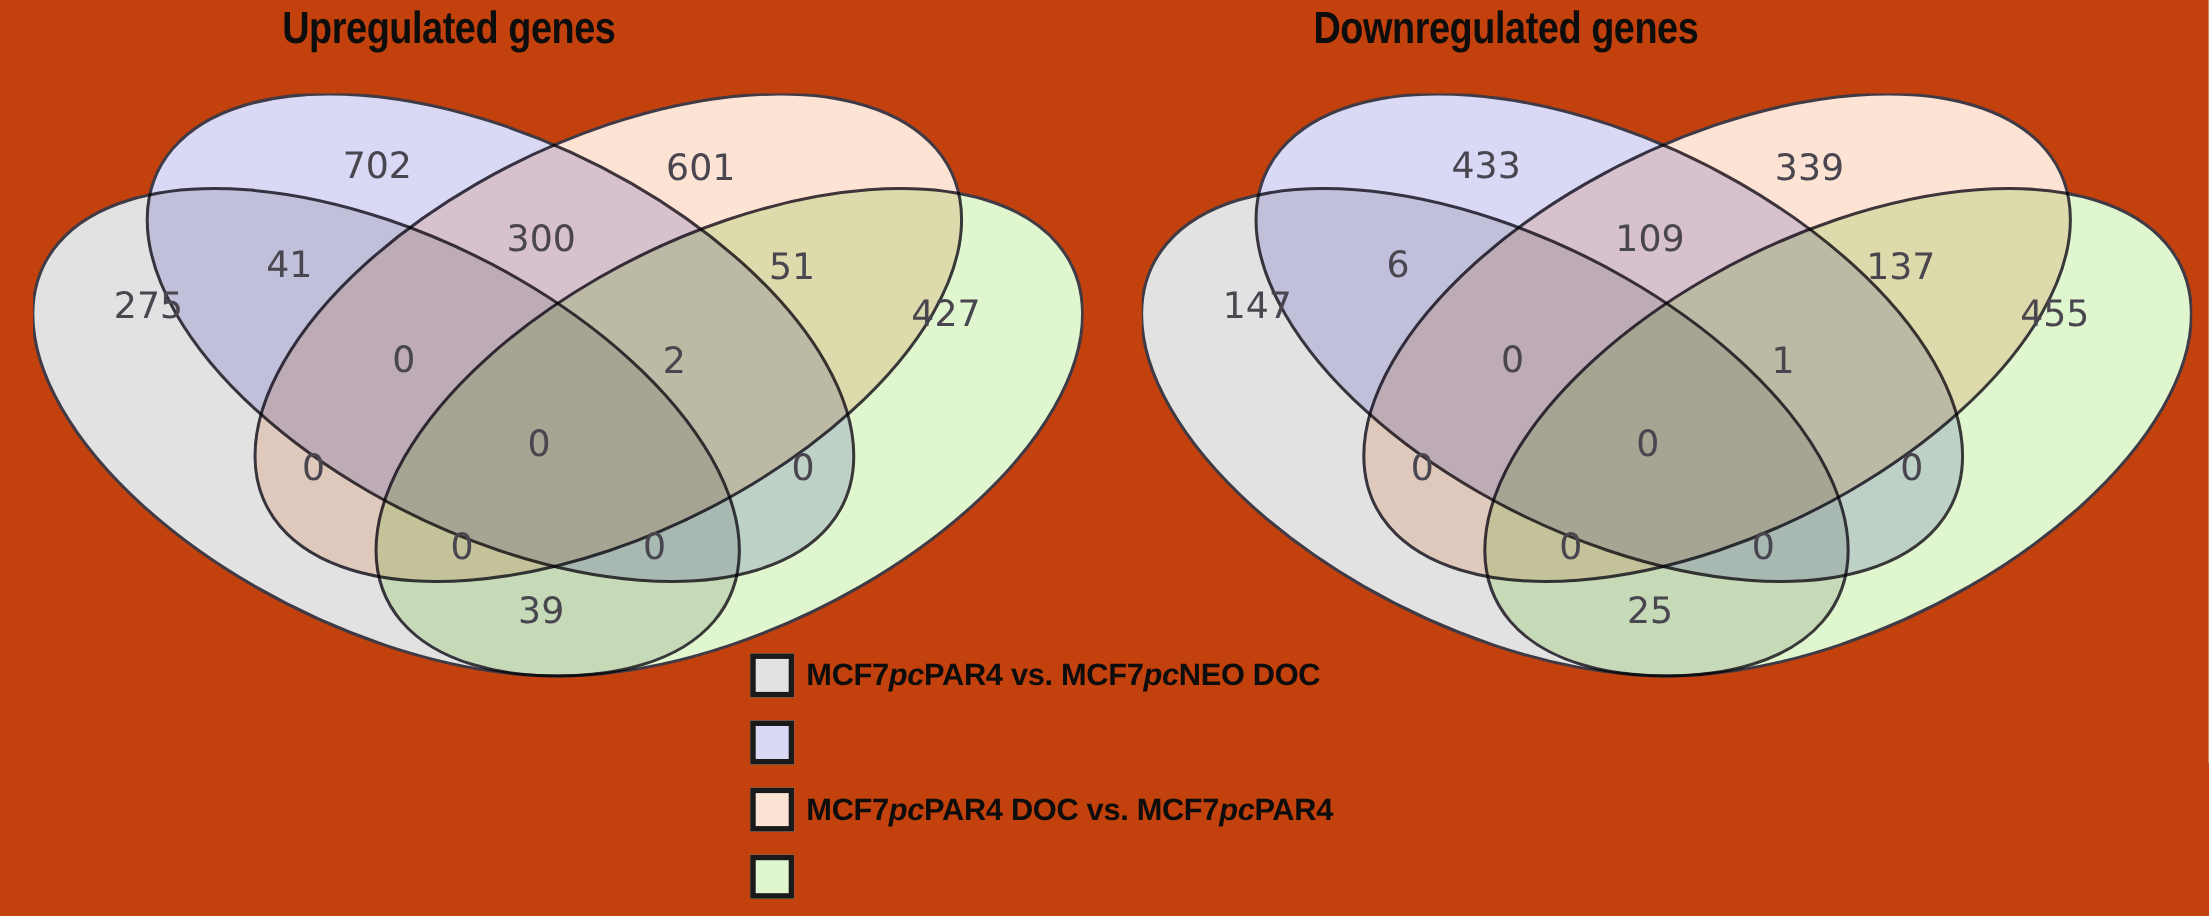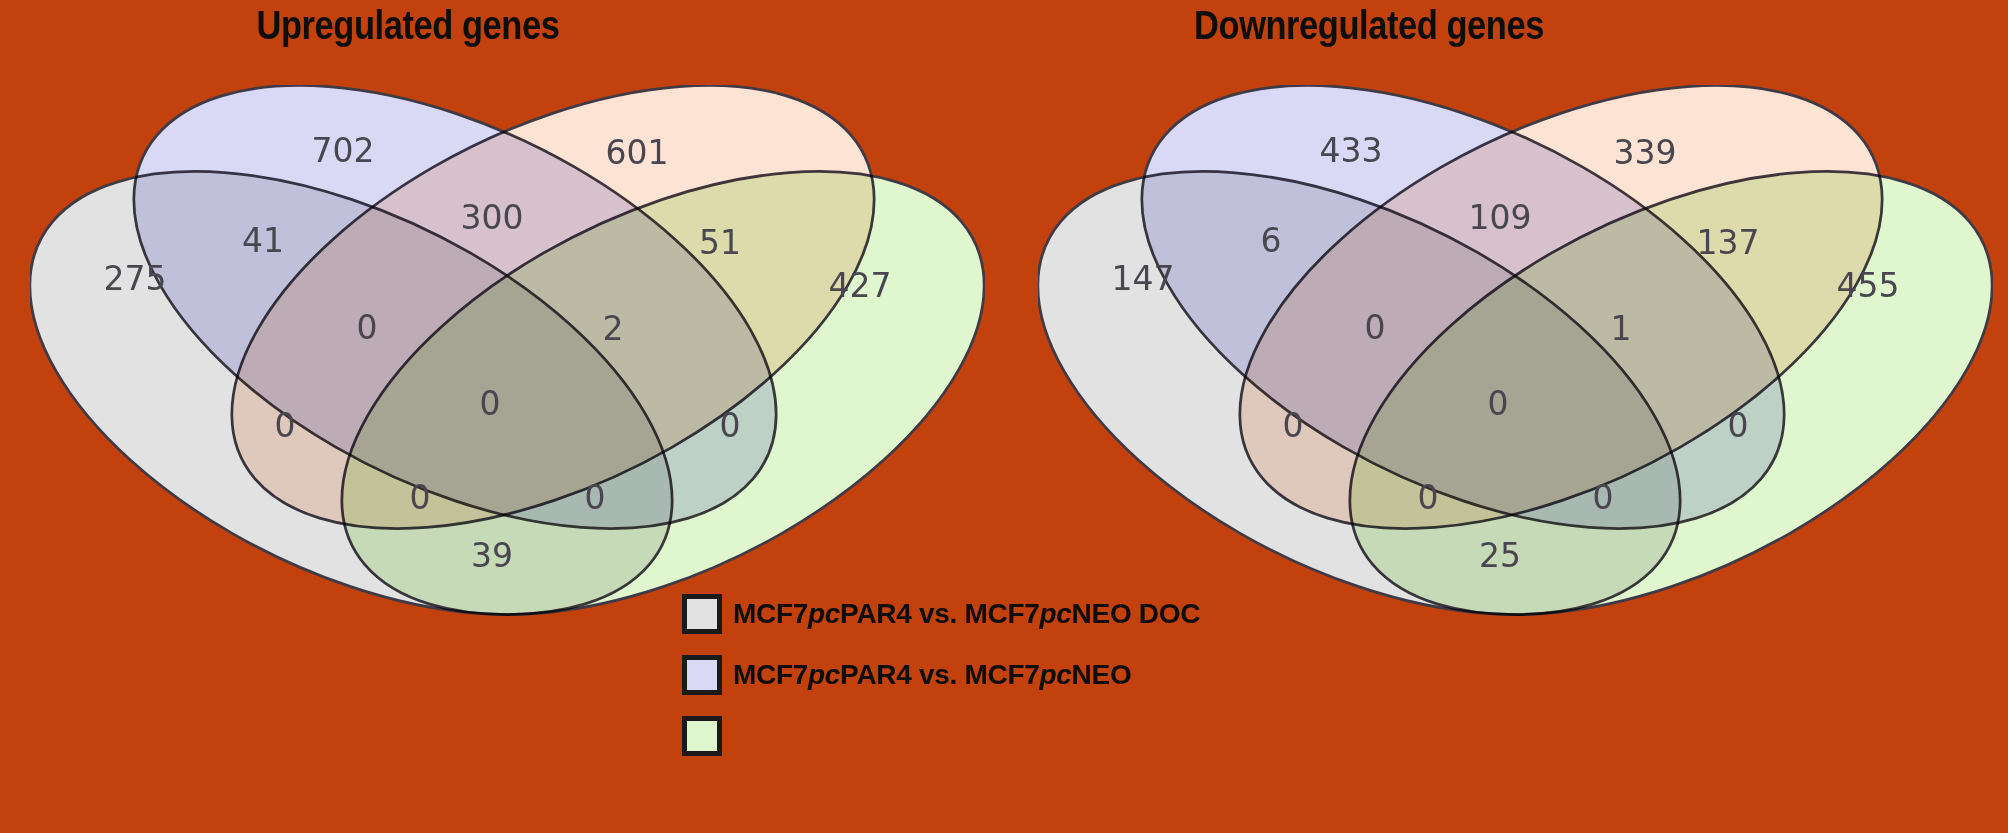--- a/index.html
+++ b/index.html
@@ -98,20 +98,23 @@
     </g>
   </svg>
 
   <div class="legend">
     <div class="legend-row">
       <span class="swatch" style="background-color: rgb(226, 226, 226);"></span>
       <span class="legend-label"><span>MCF7</span><i>pc</i><span>PAR4 vs. MCF7</span><i>pc</i><span>NEO DOC</span></span>
     </div>
     <div class="legend-row">
       <span class="swatch" style="background-color: rgb(217, 217, 246);"></span>
-      <span class="legend-label"><span>MCF7</span><i>pc</i><span>PAR4 vs. MCF7</span><i>pc</i><span>NEO</span></span>
+    </div>
+    <div class="legend-row">
+      <span class="swatch" style="background-color: rgb(252, 227, 212);"></span>
+      <span class="legend-label"><span>MCF7</span><i>pc</i><span>PAR4 DOC vs. MCF7</span><i>pc</i><span>PAR4</span></span>
     </div>
     <div class="legend-row">
       <span class="swatch" style="background-color: rgb(224, 246, 207);"></span>
     </div>
   </div>
 
 </div>
 
 </body></html>

